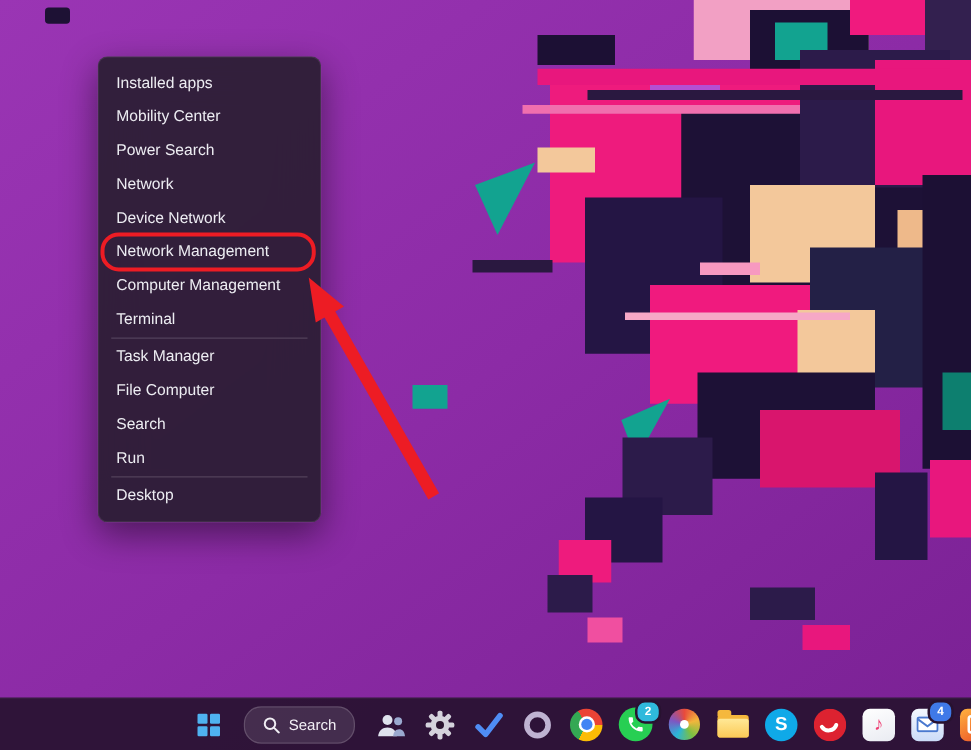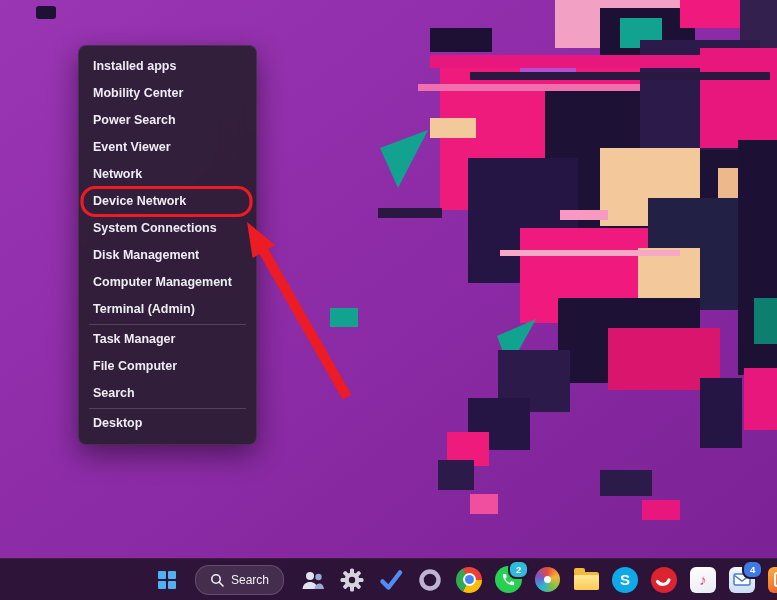--- a/index.html
+++ b/index.html
@@ -12,21 +12,20 @@
   .wallpaper{position:absolute;inset:0;z-index:0;}
   
   .menu{
     position:absolute;left:78px;top:45px;width:177px;z-index:10;
     background:rgba(44,30,52,0.94);
     border:1px solid rgba(255,255,255,0.09);
     border-radius:8px;
     box-shadow:0 10px 28px rgba(0,0,0,0.45);
     padding:7px 0;
     backdrop-filter:blur(18px);
-    font-weight:bold;
   }
   .menu-item{
     height:27px;line-height:27px;padding:0 14px;
     color:#ededf2;font-size:12.5px;white-space:nowrap;
     display:flex;align-items:center;justify-content:space-between;
     cursor:default;
   }
   .menu-sep{height:1px;margin:1px 10px;background:rgba(255,255,255,0.16);}
   .chevron{color:#cfc9d6;font-size:14px;line-height:27px;}
   
@@ -132,49 +131,46 @@
   <div class="menu-item">
       <span>Installed apps</span>
     </div>
   <div class="menu-item">
       <span>Mobility Center</span>
     </div>
   <div class="menu-item">
       <span>Power Search</span>
     </div>
   <div class="menu-item">
-      <span>Event Viewer</span>
-    </div>
-  <div class="menu-item">
       <span>Network</span>
     </div>
   <div class="menu-item">
       <span>Device Network</span>
     </div>
   <div class="menu-item">
-      <span>System Connections</span>
-    </div>
-  <div class="menu-item">
-      <span>Disk Management</span>
+      <span>Network Management</span>
     </div>
   <div class="menu-item">
       <span>Computer Management</span>
     </div>
   <div class="menu-item">
-      <span>Terminal (Admin)</span>
+      <span>Terminal</span>
     </div>
   <div class="menu-sep"></div>
   <div class="menu-item">
       <span>Task Manager</span>
     </div>
   <div class="menu-item">
       <span>File Computer</span>
     </div>
   <div class="menu-item">
       <span>Search</span>
+    </div>
+  <div class="menu-item">
+      <span>Run</span>
     </div>
   <div class="menu-sep"></div>
   <div class="menu-item">
       <span>Desktop</span>
     </div>
 </div>
 
 <svg class="overlay" viewBox="0 0 777 600" width="777" height="600">
   <rect x="82" y="187.5" width="169" height="28" rx="13" fill="none" stroke-width="3.2" stroke="#ed1c24"></rect>
   <polygon points="247,222 275.2,245.1 268.2,249.1 351.3,394.5 342.7,399.5 259.6,254 252.6,258" fill="#ed1c24"></polygon>

